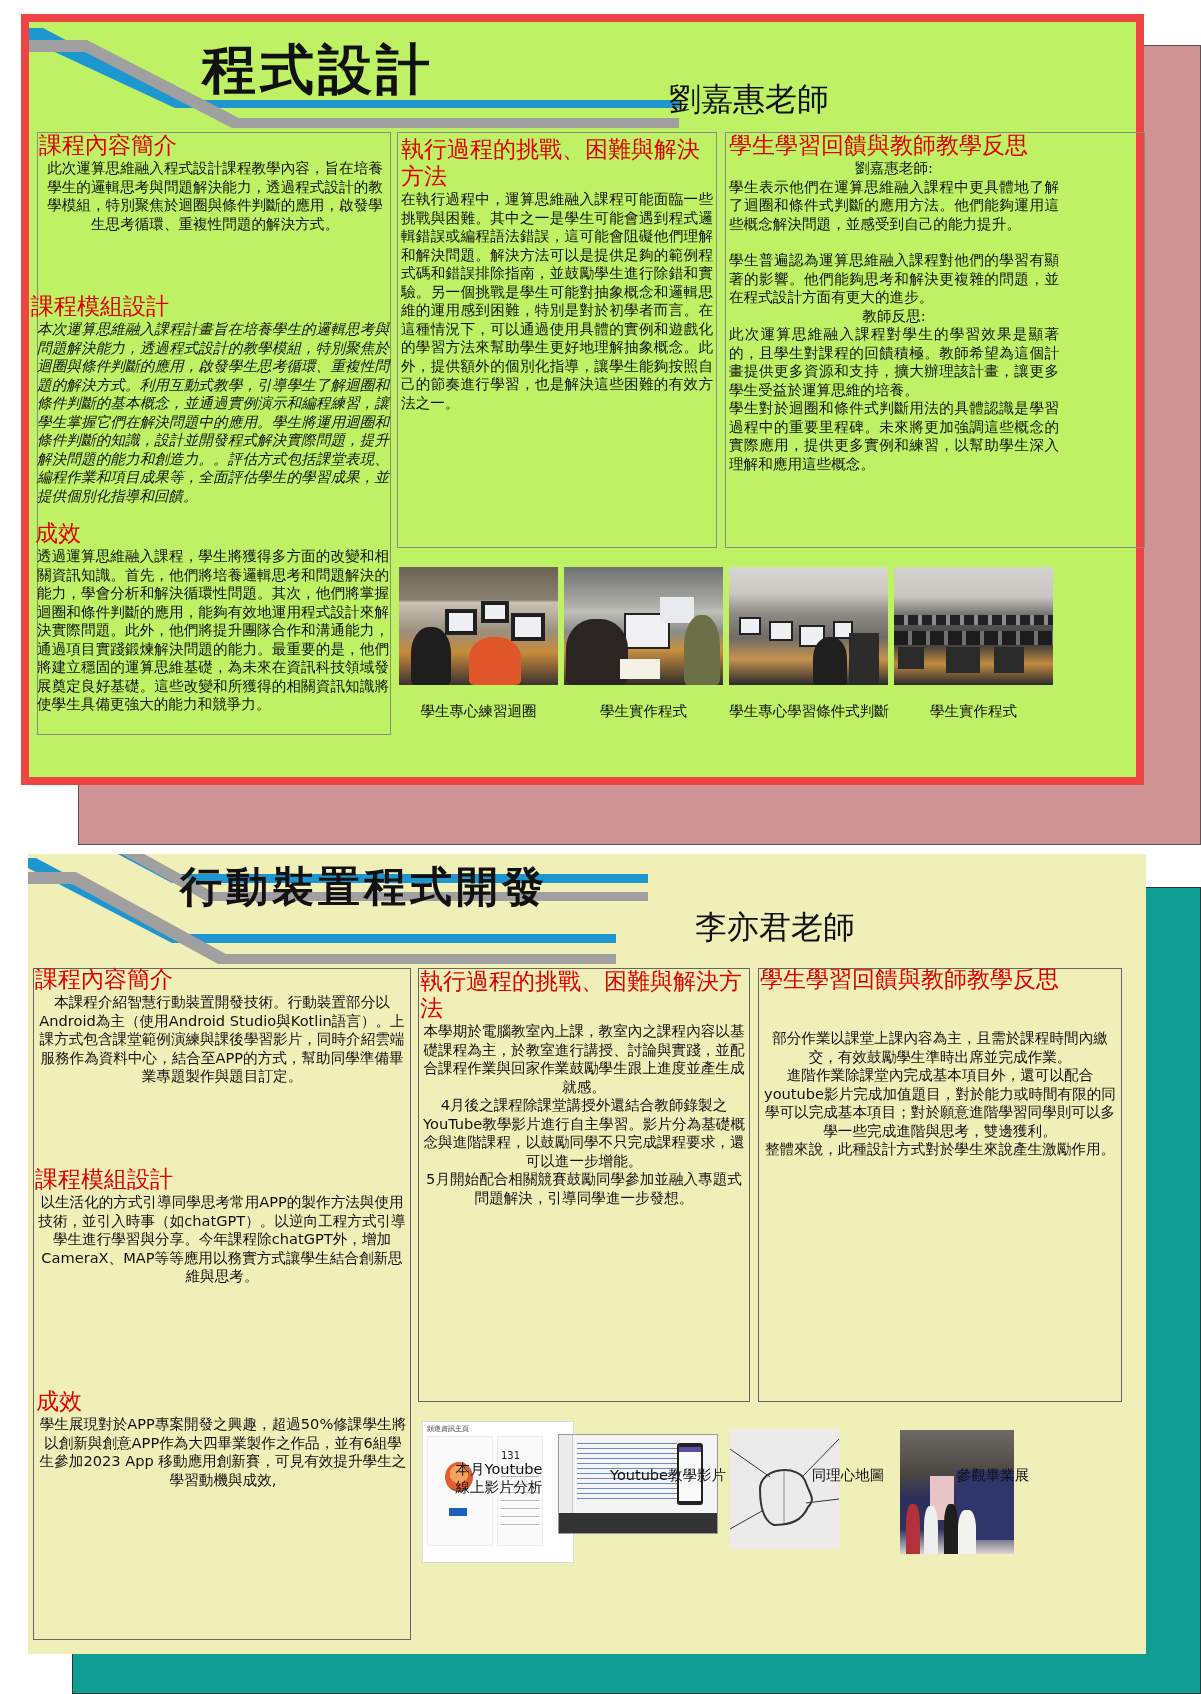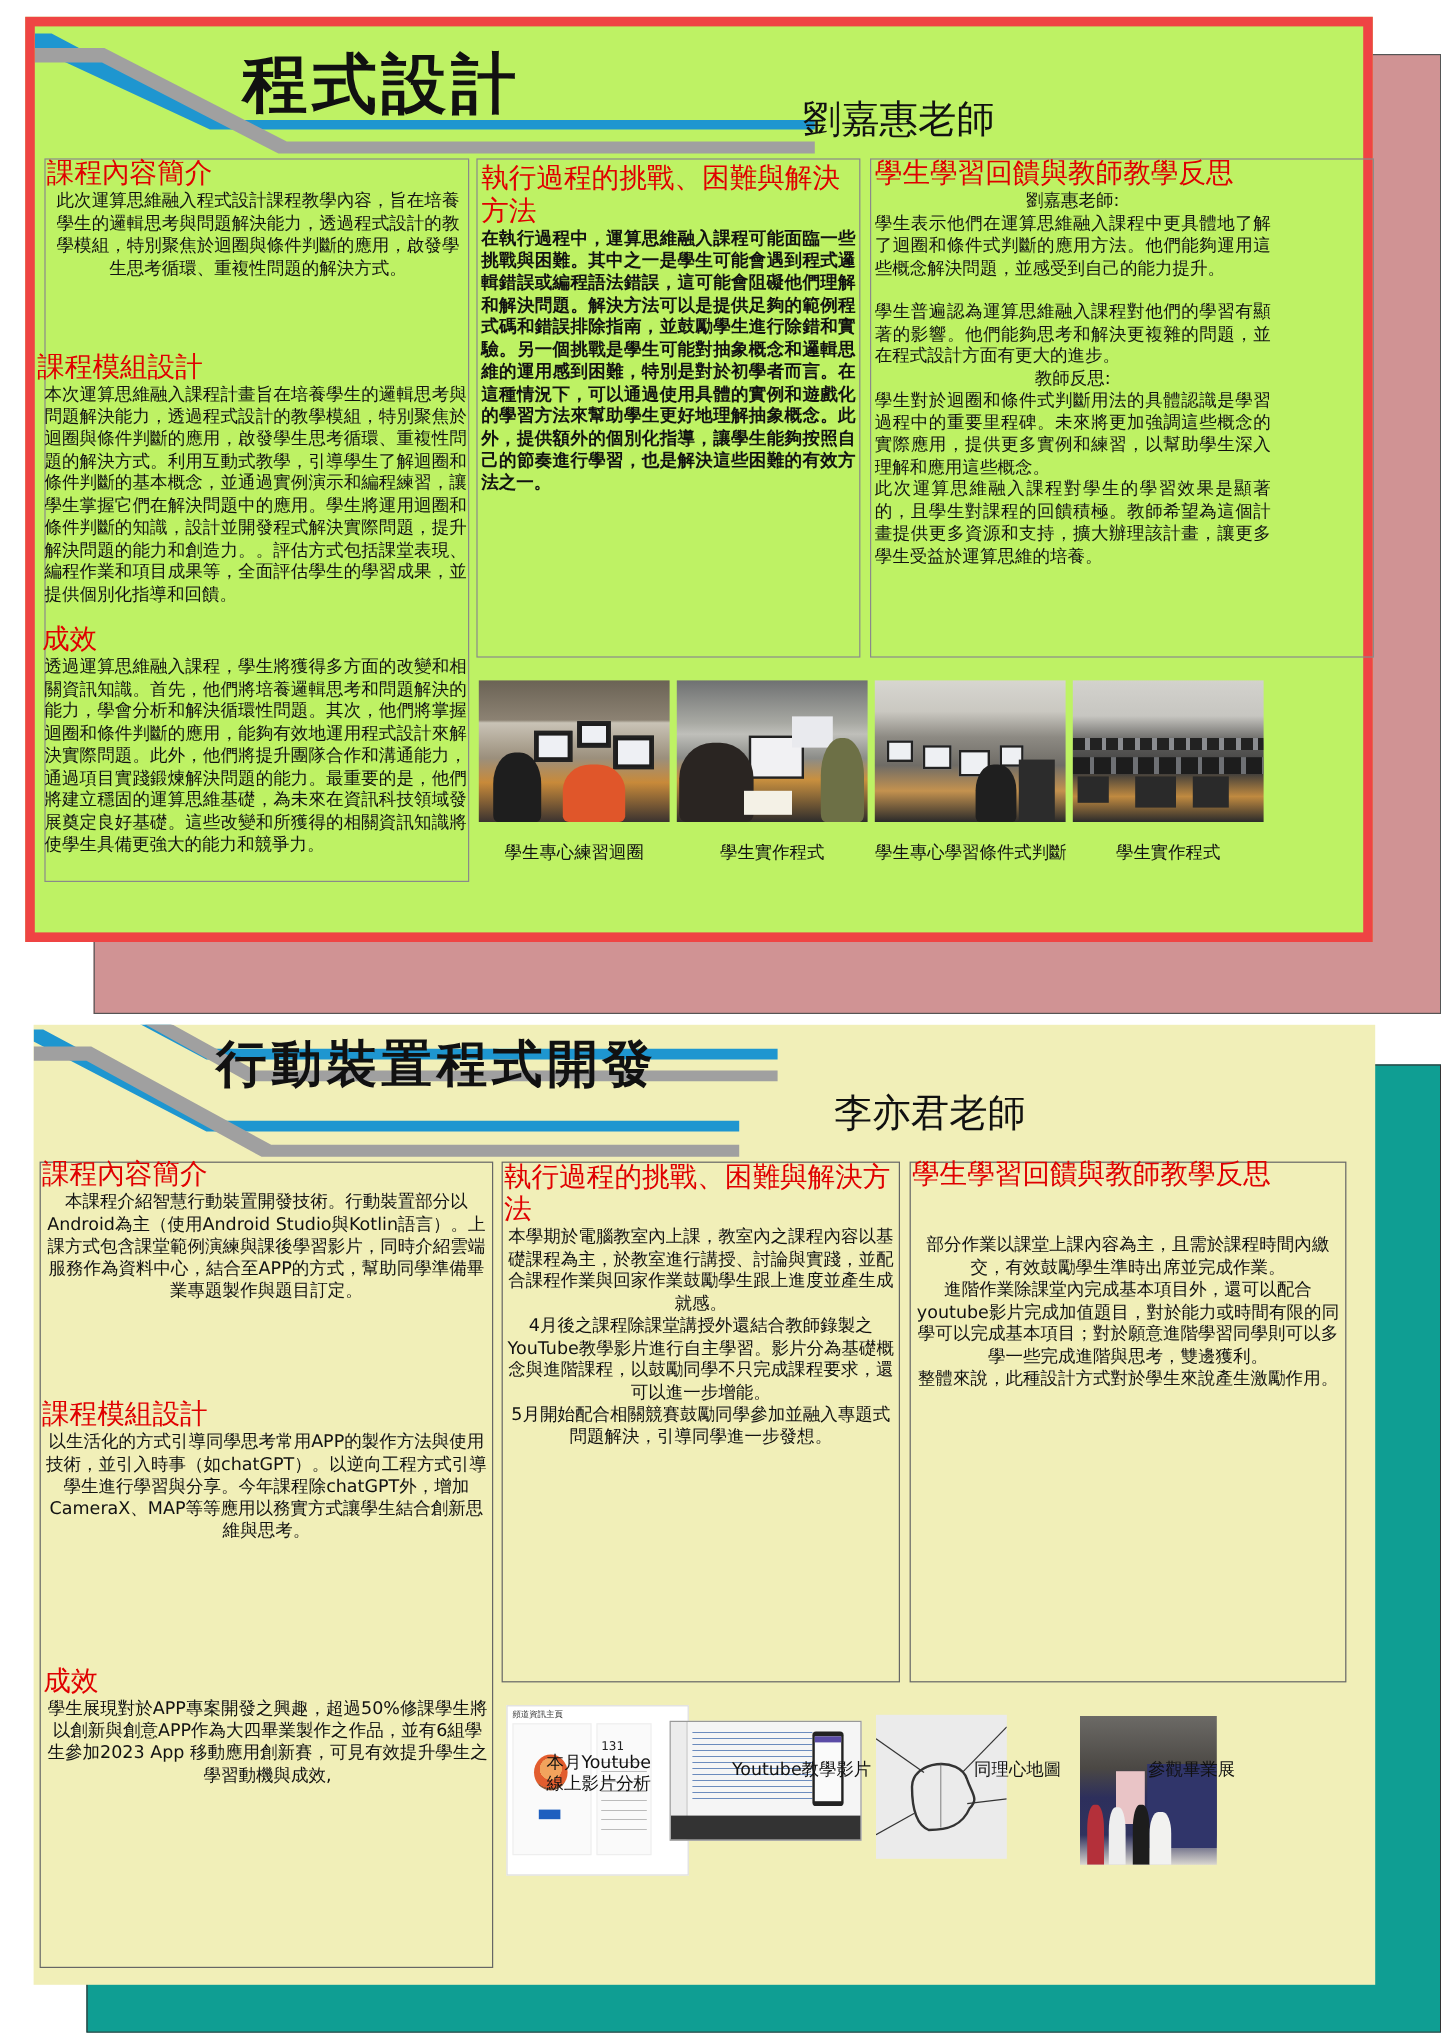--- a/index.html
+++ b/index.html
@@ -60,42 +60,42 @@
   <div class="title title-1">程式設計</div>
   <div class="teacher teacher-1">劉嘉惠老師</div>
 
   <div class="box" style="left:8px; top:110px; width:354px; height:603px;"></div>
   <div class="block" style="left:10px; top:110px; width:352px;">
     <div class="sec-title">課程內容簡介</div>
     <div class="sec-text" style="padding:0 4px;">此次運算思維融入程式設計課程教學內容，旨在培養學生的邏輯思考與問題解決能力，透過程式設計的教學模組，特別聚焦於迴圈與條件判斷的應用，啟發學生思考循環、重複性問題的解決方式。</div>
   </div>
   <div class="block" style="left:2px; top:271px; width:360px;">
     <div class="sec-title">課程模組設計</div>
-    <div class="sec-text" style="padding:0 2px 0 6px; text-align:justify;">本次運算思維融入課程計畫旨在培養學生的邏輯思考與問題解決能力，透過程式設計的教學模組，特別聚焦於迴圈與條件判斷的應用，啟發學生思考循環、重複性問題的解決方式。利用互動式教學，引導學生了解迴圈和條件判斷的基本概念，並通過實例演示和編程練習，讓學生掌握它們在解決問題中的應用。學生將運用迴圈和條件判斷的知識，設計並開發程式解決實際問題，提升解決問題的能力和創造力。。評估方式包括課堂表現、編程作業和項目成果等，全面評估學生的學習成果，並提供個別化指導和回饋。</div>
+    <div class="sec-text" style="padding:0 2px 0 6px; text-align:justify;font-style:italic;">本次運算思維融入課程計畫旨在培養學生的邏輯思考與問題解決能力，透過程式設計的教學模組，特別聚焦於迴圈與條件判斷的應用，啟發學生思考循環、重複性問題的解決方式。利用互動式教學，引導學生了解迴圈和條件判斷的基本概念，並通過實例演示和編程練習，讓學生掌握它們在解決問題中的應用。學生將運用迴圈和條件判斷的知識，設計並開發程式解決實際問題，提升解決問題的能力和創造力。。評估方式包括課堂表現、編程作業和項目成果等，全面評估學生的學習成果，並提供個別化指導和回饋。</div>
   </div>
   <div class="block" style="left:6px; top:498px; width:356px;">
     <div class="sec-title">成效</div>
     <div class="sec-text" style="padding:0 2px; text-align:justify;">透過運算思維融入課程，學生將獲得多方面的改變和相關資訊知識。首先，他們將培養邏輯思考和問題解決的能力，學會分析和解決循環性問題。其次，他們將掌握迴圈和條件判斷的應用，能夠有效地運用程式設計來解決實際問題。此外，他們將提升團隊合作和溝通能力，通過項目實踐鍛煉解決問題的能力。最重要的是，他們將建立穩固的運算思維基礎，為未來在資訊科技領域發展奠定良好基礎。這些改變和所獲得的相關資訊知識將使學生具備更強大的能力和競爭力。</div>
   </div>
 
   <div class="box" style="left:368px; top:110px; width:320px; height:416px;"></div>
   <div class="block" style="left:372px; top:114px; width:314px;">
     <div class="sec-title">執行過程的挑戰、困難與解決方法</div>
-    <div class="sec-text" style="text-align:justify; padding-right:2px;font-weight:bold;">在執行過程中，運算思維融入課程可能面臨一些挑戰與困難。其中之一是學生可能會遇到程式邏輯錯誤或編程語法錯誤，這可能會阻礙他們理解和解決問題。解決方法可以是提供足夠的範例程式碼和錯誤排除指南，並鼓勵學生進行除錯和實驗。另一個挑戰是學生可能對抽象概念和邏輯思維的運用感到困難，特別是對於初學者而言。在這種情況下，可以通過使用具體的實例和遊戲化的學習方法來幫助學生更好地理解抽象概念。此外，提供額外的個別化指導，讓學生能夠按照自己的節奏進行學習，也是解決這些困難的有效方法之一。</div>
+    <div class="sec-text" style="text-align:justify; padding-right:2px;">在執行過程中，運算思維融入課程可能面臨一些挑戰與困難。其中之一是學生可能會遇到程式邏輯錯誤或編程語法錯誤，這可能會阻礙他們理解和解決問題。解決方法可以是提供足夠的範例程式碼和錯誤排除指南，並鼓勵學生進行除錯和實驗。另一個挑戰是學生可能對抽象概念和邏輯思維的運用感到困難，特別是對於初學者而言。在這種情況下，可以通過使用具體的實例和遊戲化的學習方法來幫助學生更好地理解抽象概念。此外，提供額外的個別化指導，讓學生能夠按照自己的節奏進行學習，也是解決這些困難的有效方法之一。</div>
   </div>
 
   <div class="box" style="left:696px; top:110px; width:420px; height:416px;"></div>
   <div class="block" style="left:700px; top:110px; width:330px;">
     <div class="sec-title">學生學習回饋與教師教學反思</div>
     <div class="sec-text">劉嘉惠老師:</div>
     <div class="sec-text" style="text-align:justify; margin-bottom:18px;">學生表示他們在運算思維融入課程中更具體地了解了迴圈和條件式判斷的應用方法。他們能夠運用這些概念解決問題，並感受到自己的能力提升。</div>
     <div class="sec-text" style="text-align:justify;">學生普遍認為運算思維融入課程對他們的學習有顯著的影響。他們能夠思考和解決更複雜的問題，並在程式設計方面有更大的進步。</div>
     <div class="sec-text">教師反思:</div>
+    <div class="sec-text" style="text-align:justify;">此次運算思維融入課程對學生的學習效果是顯著的，且學生對課程的回饋積極。教師希望為這個計畫提供更多資源和支持，擴大辦理該計畫，讓更多學生受益於運算思維的培養。</div>
     <div class="sec-text" style="text-align:justify;">學生對於迴圈和條件式判斷用法的具體認識是學習過程中的重要里程碑。未來將更加強調這些概念的實際應用，提供更多實例和練習，以幫助學生深入理解和應用這些概念。</div>
-    <div class="sec-text" style="text-align:justify;">此次運算思維融入課程對學生的學習效果是顯著的，且學生對課程的回饋積極。教師希望為這個計畫提供更多資源和支持，擴大辦理該計畫，讓更多學生受益於運算思維的培養。</div>
   </div>
 
   <div class="photo lab" style="left:370px; top:545px; width:159px; height:118px;">
     <div class="mon" style="left:46px; top:42px; width:32px; height:26px;"></div>
     <div class="mon" style="left:82px; top:34px; width:28px; height:22px;"></div>
     <div class="mon" style="left:112px; top:46px; width:34px; height:28px;"></div>
     <div class="person" style="left:12px; top:60px; width:40px; height:58px; background:#1e1e1e;"></div>
     <div class="person" style="left:70px; top:70px; width:52px; height:48px; background:#e0562a;"></div>
   </div>
   <div class="photo lab-b" style="left:535px; top:545px; width:159px; height:118px;">

